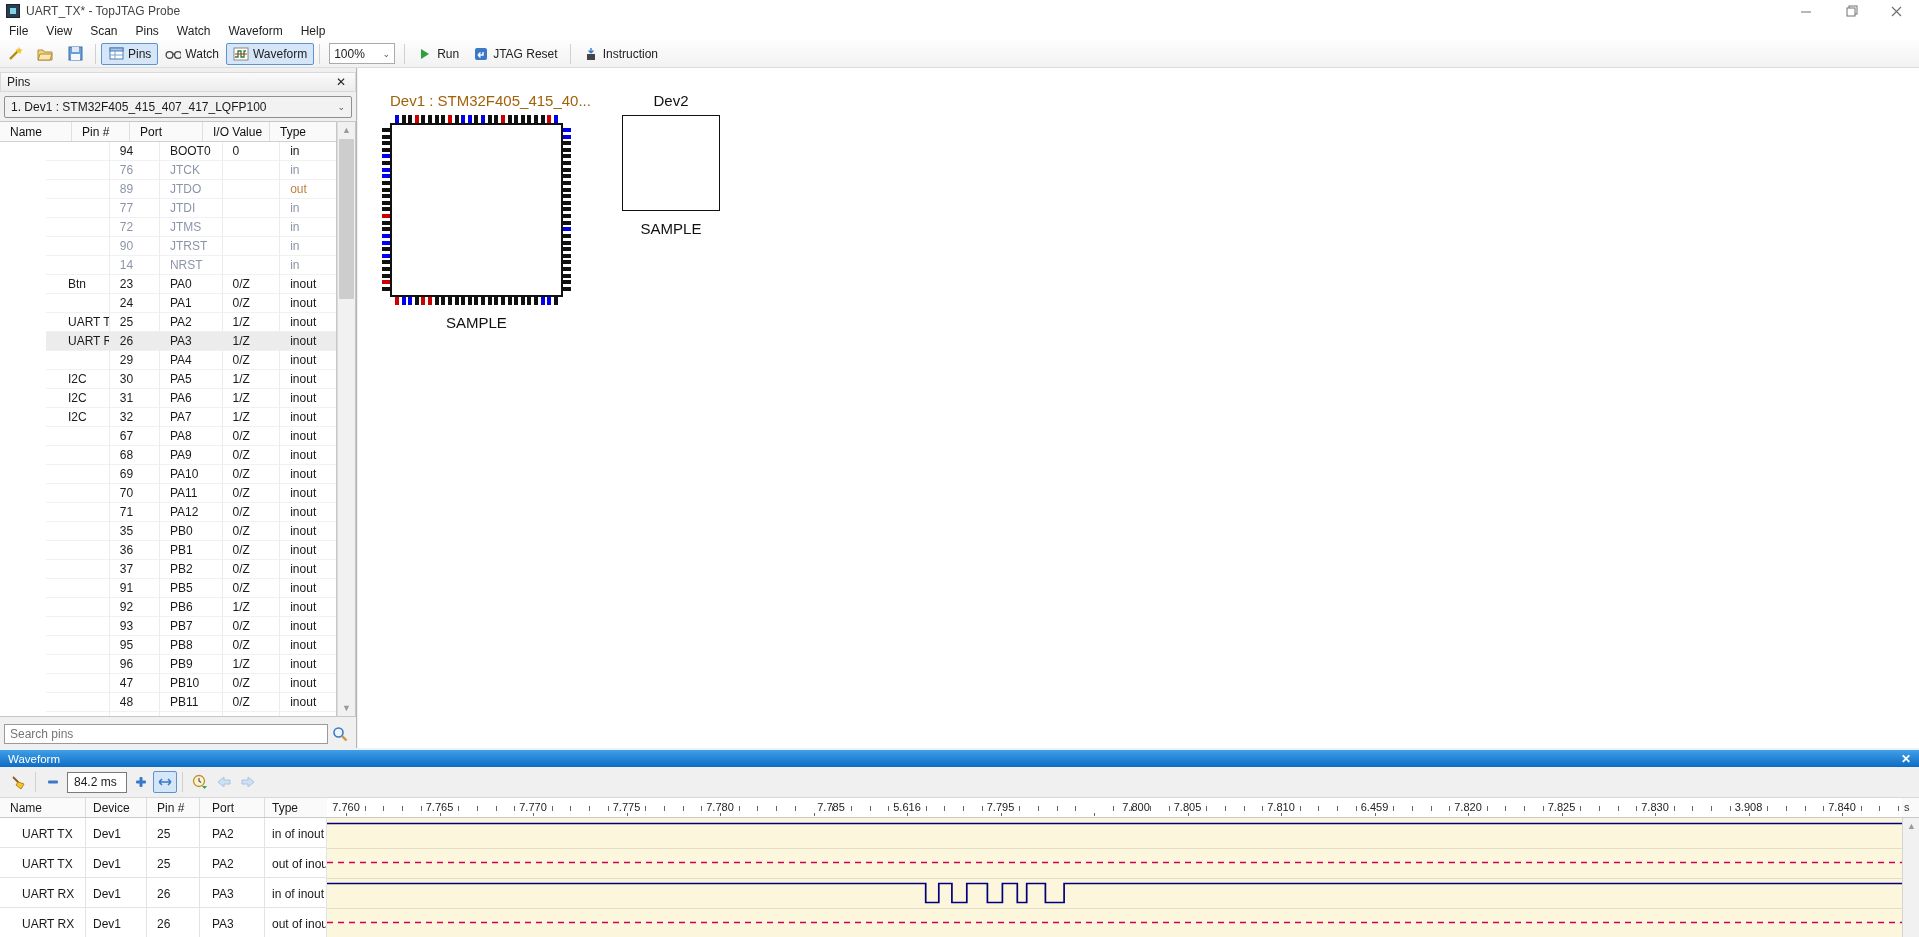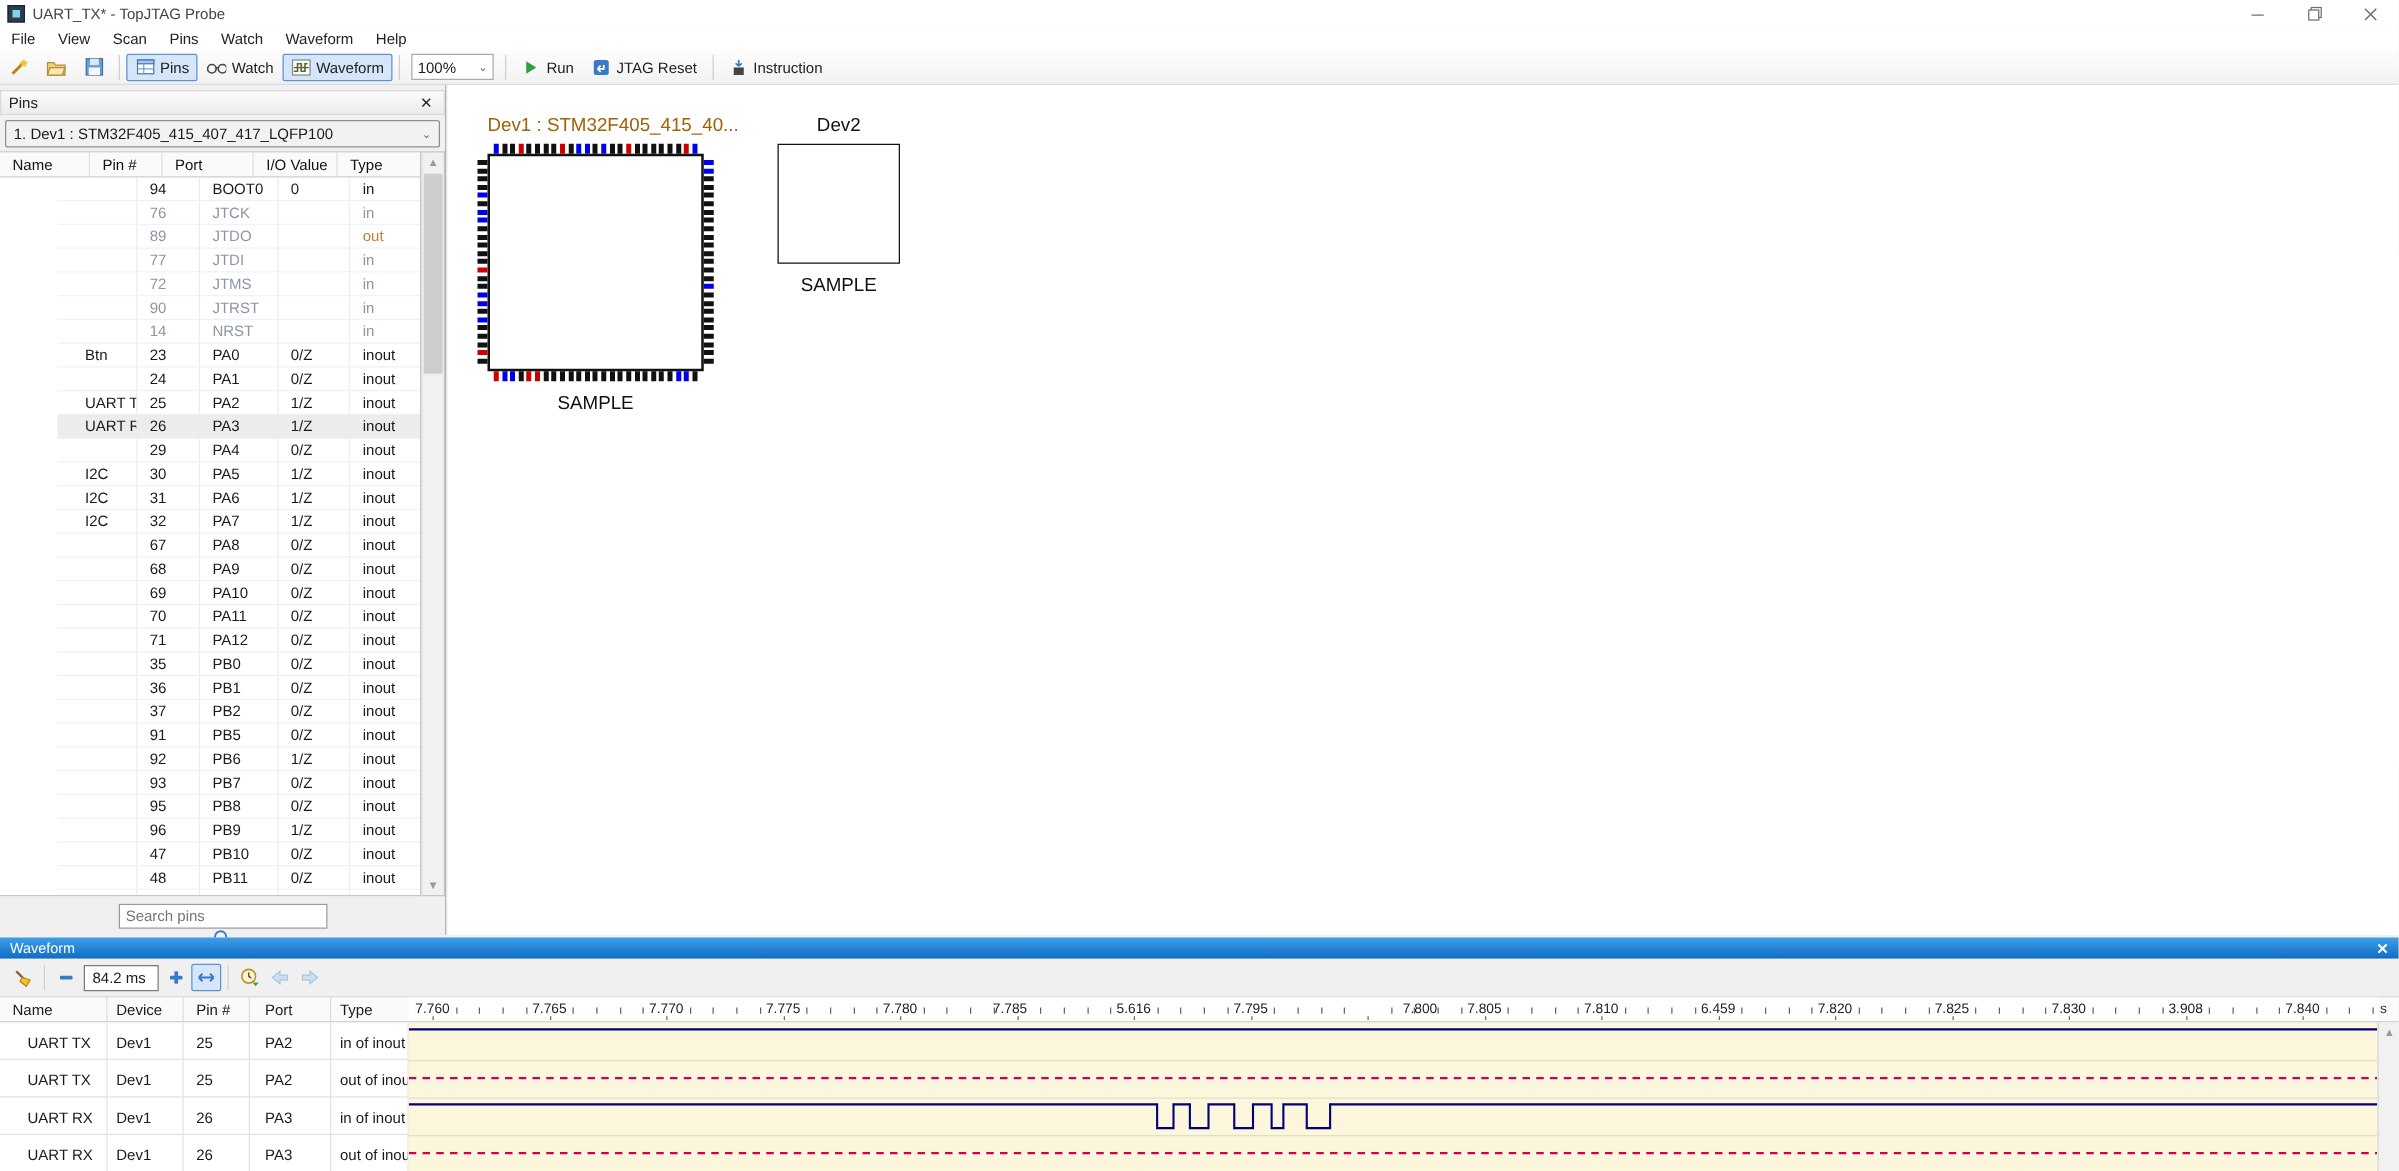--- a/index.html
+++ b/index.html
@@ -45,21 +45,21 @@
   .prow.disabled .cell { color:#8c95a8; }
   .prow.disabled .cell.t-out { color:#c08040; }
   .c-name { width:72px; padding-left:22px; }
   .c-pin  { width:58px; }
   .c-port { width:73px; }
   .c-io   { width:67px; }
   .c-type { width:65px; border-right:none !important; }
   .pins-scroll { position:absolute; left:337px; top:53px; width:19px; height:596px; background:#f1f1f1; border:1px solid #c6c6c6; border-left:1px solid #dcdcdc; }
   .scroll-arrow { width:17px; height:16px; color:#9a9a9a; font-size:9px; text-align:center; line-height:16px; }
   .scroll-thumb { position:absolute; left:1px; width:15px; background:#cdcdcd; border-radius:1px; }
-  .search-row { position:absolute; left:4px; top:655px; width:348px; height:22px; display:flex; align-items:center;flex-direction:column; }
+  .search-row { position:absolute; left:4px; top:655px; width:348px; height:22px; display:flex; align-items:center; }
   .search-input { flex:1; height:20px; background:#fff; border:1px solid #9a9a9a; font-size:12px; color:#8a8a8a; padding:2px 5px; font-family:"Liberation Sans",sans-serif; }
   .search-btn { width:24px; height:22px; display:flex; align-items:center; justify-content:center; }
 
   
   .chip-canvas { position:absolute; left:358px; top:68px; width:1561px; height:680px; background:#ffffff; }
   .dev1-title { position:absolute; left:32px; top:24px; font-size:15px; color:#a16207; }
   .chip-body { position:absolute; left:32px; top:55px; width:173px; height:174px; background:#fff; border:2px solid #111; }
   .chip-pin { position:absolute; }
   .chip-mode { position:absolute; font-size:15px; color:#111; }
   .dev2-title { position:absolute; left:264px; top:24px; width:98px; text-align:center; font-size:15px; color:#111; }
@@ -697,21 +697,21 @@
         <div class="tick-minor" style="left: 318.2px;"></div>
         <div class="tick-minor" style="left: 336.9px;"></div>
         <div class="tick-minor" style="left: 355.6px;"></div>
         <div class="tick-minor" style="left: 374.3px;"></div>
         <div class="ruler-label" style="left: 393px;">7.780</div>
         <div class="tick-label" style="left: 393px;"></div>
         <div class="tick-minor" style="left: 411.7px;"></div>
         <div class="tick-minor" style="left: 430.4px;"></div>
         <div class="tick-minor" style="left: 449.1px;"></div>
         <div class="tick-minor" style="left: 467.8px;"></div>
-        <div class="ruler-label" style="left: 481px;">7.785</div>
+        <div class="ruler-label" style="left: 504px;">7.785</div>
         <div class="tick-label" style="left: 486.5px;"></div>
         <div class="tick-minor" style="left: 505.2px;"></div>
         <div class="tick-minor" style="left: 523.9px;"></div>
         <div class="tick-minor" style="left: 542.6px;"></div>
         <div class="tick-minor" style="left: 561.3px;"></div>
         <div class="ruler-label" style="left: 580px;">5.616</div>
         <div class="tick-label" style="left: 580px;"></div>
         <div class="tick-minor" style="left: 598.7px;"></div>
         <div class="tick-minor" style="left: 617.4px;"></div>
         <div class="tick-minor" style="left: 636.1px;"></div>

